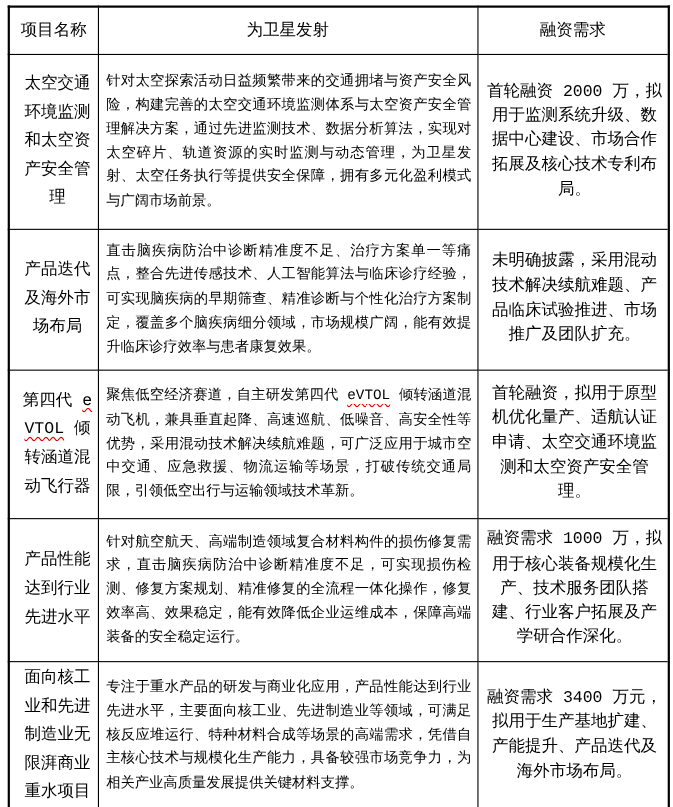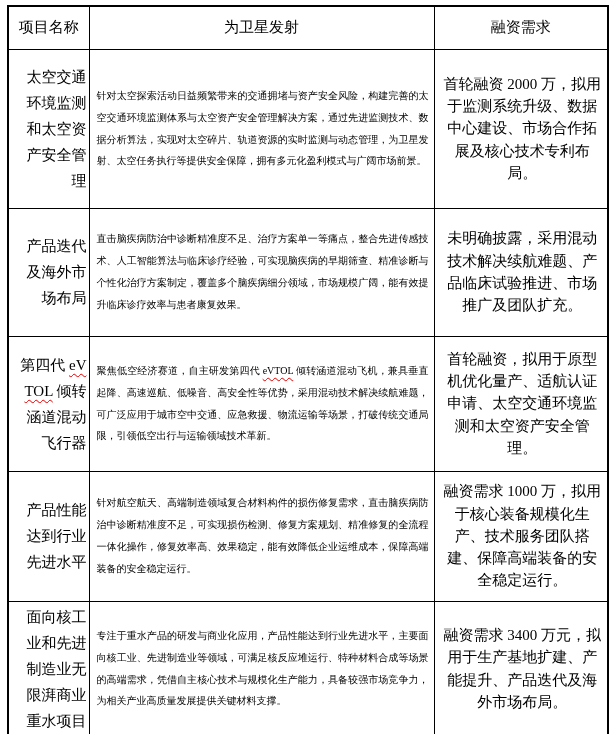--- a/index.html
+++ b/index.html
@@ -15,37 +15,38 @@
     border-collapse: collapse;
     table-layout: fixed;
     width: 600px;
     margin: 5px 5px 4px 7px;
     border: 2px solid #000;
   }
   th, td {
     border: 1px solid #000;
     vertical-align: middle;
     overflow: hidden;
+    font-family: Liberation Mono, monospace;
   }
   thead th {
     height: 43px;
     font-weight: normal;
     font-size: 15px;
     text-align: center;
     padding: 0 2px;
   }
   td.name-cell {
     font-size: 15px;
     line-height: 26px;
-    text-align: right;
+    text-align: center;
     padding: 2px 2px 2px 9px;
     word-break: break-all;
   }
   td.intro-cell {
-    font-size: 10px;
+    font-size: 13px;
     line-height: 21.8px;
     text-align: justify;
     text-justify: inter-ideograph;
     padding: 1px 5px 1px 7px;
     word-break: break-all;
   }
   td.fund-cell {
     font-size: 15px;
     line-height: 22.3px;
     text-align: center;
@@ -94,21 +95,21 @@
       <td class="fund-cell">未明确披露，采用混动技术解决续航难题、产品临床试验推进、市场推广及团队扩充。</td>
     </tr>
     <tr>
       <td class="name-cell">第四代 <span class="misspelled">eVTOL</span> 倾转涵道混动飞行器</td>
       <td class="intro-cell">聚焦低空经济赛道，自主研发第四代 <span class="misspelled">eVTOL</span> 倾转涵道混动飞机，兼具垂直起降、高速巡航、低噪音、高安全性等优势，采用混动技术解决续航难题，可广泛应用于城市空中交通、应急救援、物流运输等场景，打破传统交通局限，引领低空出行与运输领域技术革新。</td>
       <td class="fund-cell">首轮融资，拟用于原型机优化量产、适航认证申请、太空交通环境监测和太空资产安全管理。</td>
     </tr>
     <tr>
       <td class="name-cell">产品性能达到行业先进水平</td>
       <td class="intro-cell">针对航空航天、高端制造领域复合材料构件的损伤修复需求，直击脑疾病防治中诊断精准度不足，可实现损伤检测、修复方案规划、精准修复的全流程一体化操作，修复效率高、效果稳定，能有效降低企业运维成本，保障高端装备的安全稳定运行。</td>
-      <td class="fund-cell">融资需求 1000 万，拟用于核心装备规模化生产、技术服务团队搭建、保障高端装备的安全稳定运行。</td>
+      <td class="fund-cell">融资需求 1000 万，拟用于核心装备规模化生产、技术服务团队搭建、行业客户拓展及产学研合作深化。</td>
     </tr>
     <tr>
       <td class="name-cell">面向核工业和先进制造业无限湃商业重水项目</td>
       <td class="intro-cell">专注于重水产品的研发与商业化应用，产品性能达到行业先进水平，主要面向核工业、先进制造业等领域，可满足核反应堆运行、特种材料合成等场景的高端需求，凭借自主核心技术与规模化生产能力，具备较强市场竞争力，为相关产业高质量发展提供关键材料支撑。</td>
       <td class="fund-cell">融资需求 3400 万元，拟用于生产基地扩建、产能提升、产品迭代及海外市场布局。</td>
     </tr>
   </tbody>
 </table>
 
 </body></html>

